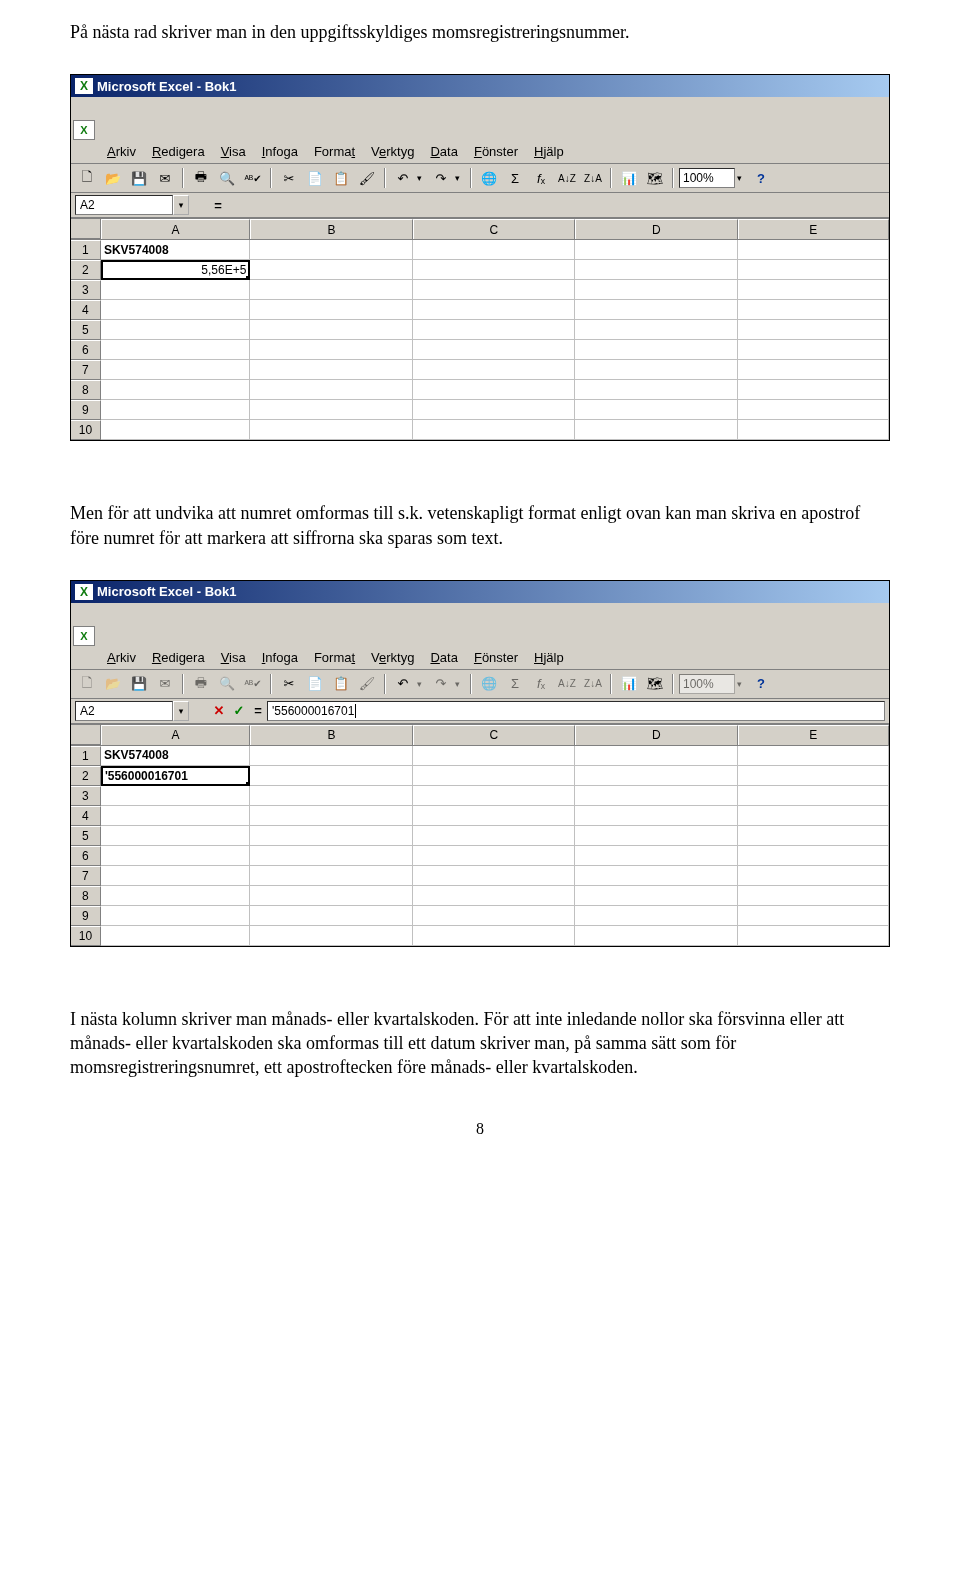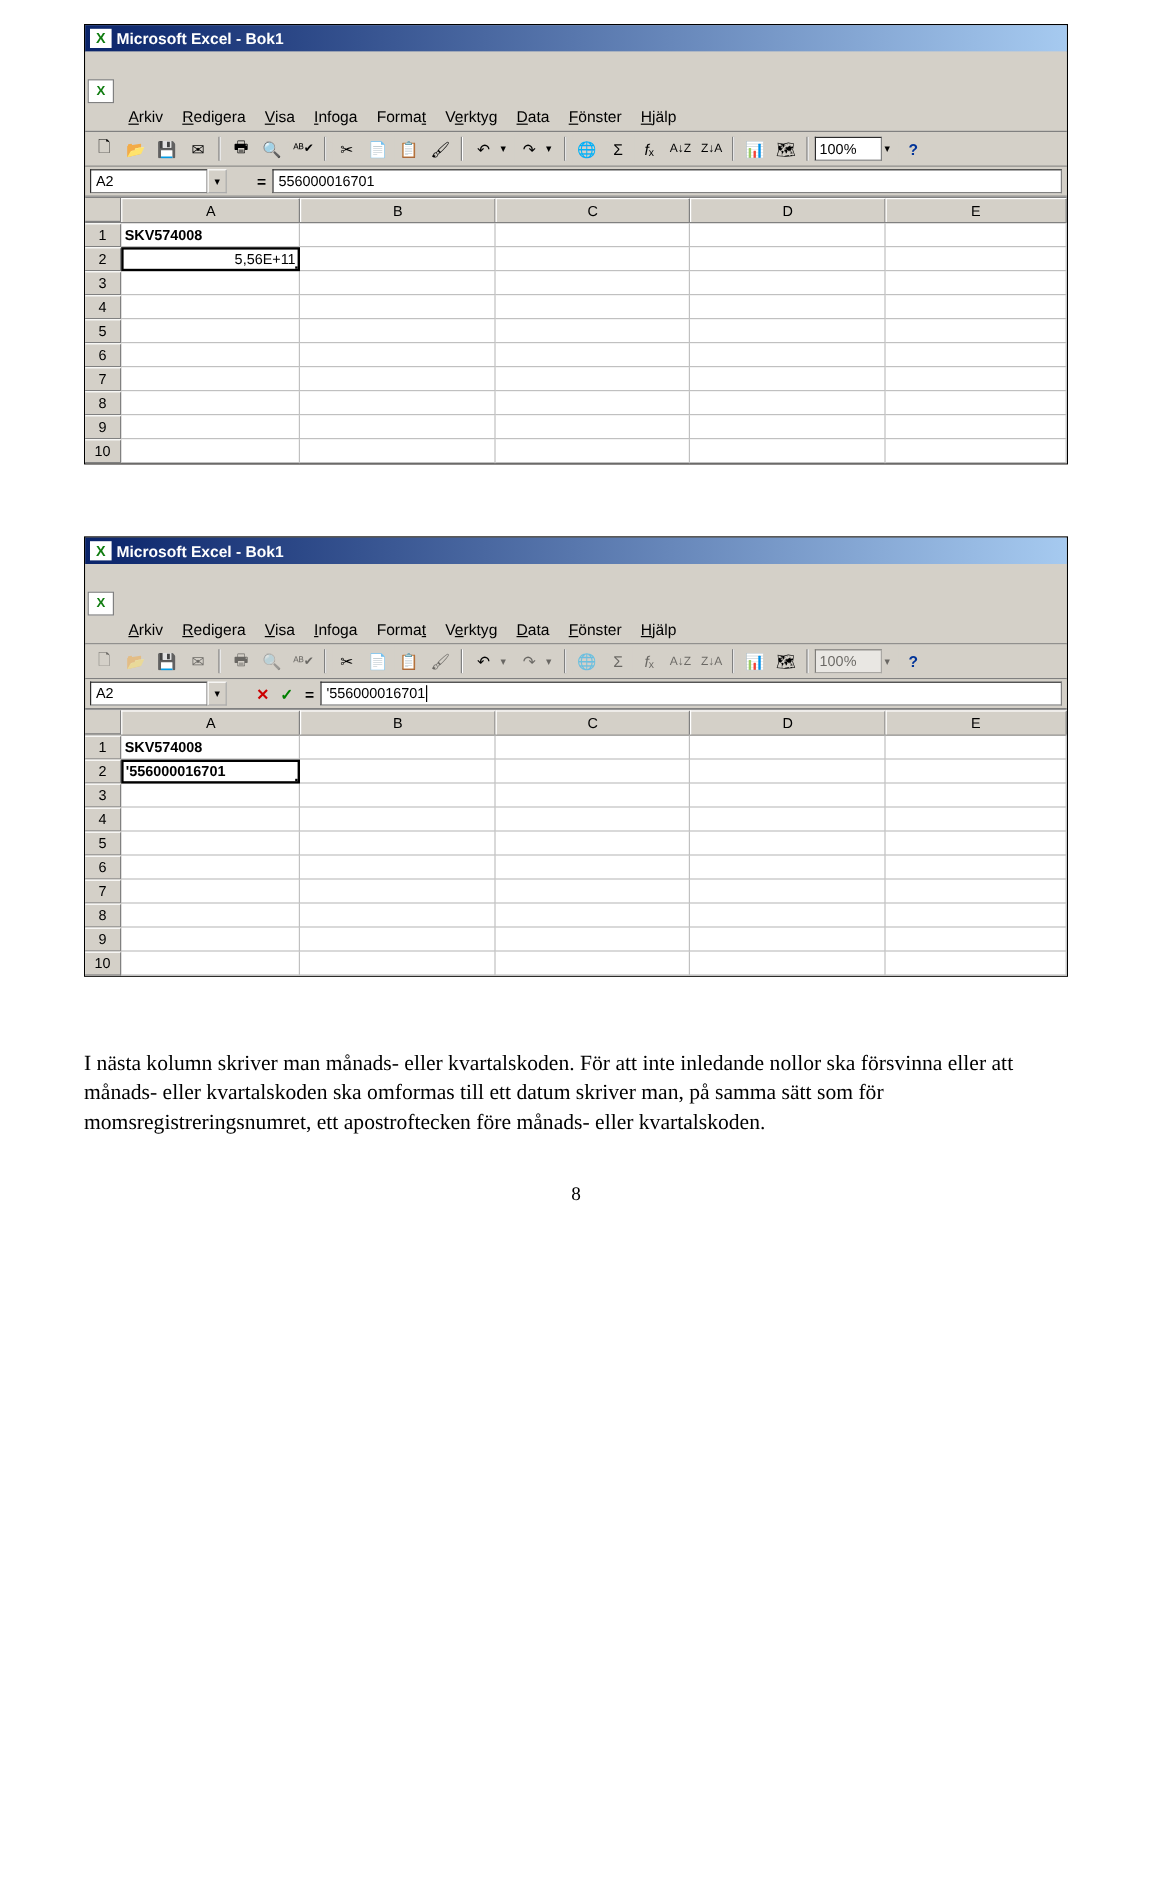--- a/index.html
+++ b/index.html
@@ -247,20 +247,21 @@
     margin-top: 40px;
     font-size: 16px;
   }
   .tdrop { width:10px; font-size:9px; display:flex; align-items:center; }
 </style>
 </head>
 <body>
 
 <div class="page">
 
+  <p class="paragraph">På nästa rad skriver man in den uppgiftsskyldiges momsregistreringsnummer.</p>
 
   <div class="excel-window">
     <div class="titlebar">
       <span class="xicon">X</span>
       <span>Microsoft Excel - Bok1</span>
     </div>
     <div class="menubar">
       <span class="appicon">X</span>
       <span class="menu-item"><span class="ul">A</span><span>rkiv</span></span>
       <span class="menu-item"><span class="ul">R</span>edigera</span>
@@ -303,42 +304,41 @@
       <span class="tsep"></span>
       <span class="zoom-box">100%</span>
       <span class="tdrop">▾</span>
       <span class="tbtn" style="color:#003399;font-weight:bold;">?</span>
     </div>
     <div class="formula-row">
       <span class="namebox">A2</span>
       <span class="namebox-drop">▾</span>
       <span class="fx-gap"></span>
       <span class="eq-label">=</span>
-      <span class="formula-input">556000016701</span>
     </div>
     <div class="sheet">
       <div class="col-headers">
         <div class="corner"></div>
         <div class="col-h" style="width:150px">A</div>
         <div class="col-h" style="width:163px">B</div>
         <div class="col-h" style="width:163px">C</div>
         <div class="col-h" style="width:163px">D</div>
         <div class="col-h" style="width:152px">E</div>
       </div>
       <div class="grid-row">
         <div class="row-h">1</div>
         <div class="cell bold" style="width:150px">SKV574008</div>
         <div class="cell" style="width:163px"></div>
         <div class="cell" style="width:163px"></div>
         <div class="cell" style="width:163px"></div>
         <div class="cell" style="width:152px"></div>
       </div>
       <div class="grid-row">
         <div class="row-h">2</div>
-        <div class="cell right selected" style="width:150px">5,56E+11</div>
+        <div class="cell right selected" style="width:150px">5,56E+5</div>
         <div class="cell" style="width:163px"></div>
         <div class="cell" style="width:163px"></div>
         <div class="cell" style="width:163px"></div>
         <div class="cell" style="width:152px"></div>
       </div>
       <div class="grid-row">
           <div class="row-h">3</div>
           <div class="cell" style="width:150px"></div>
           <div class="cell" style="width:163px"></div>
           <div class="cell" style="width:163px"></div>
@@ -397,20 +397,21 @@
           <div class="row-h">10</div>
           <div class="cell" style="width:150px"></div>
           <div class="cell" style="width:163px"></div>
           <div class="cell" style="width:163px"></div>
           <div class="cell" style="width:163px"></div>
           <div class="cell" style="width:152px"></div>
         </div>
     </div>
   </div>
 
+  <p class="paragraph">Men för att undvika att numret omformas till s.k. vetenskapligt format enligt ovan kan man skriva en apostrof före numret för att markera att siffrorna ska sparas som text.</p>
 
   <div class="excel-window">
     <div class="titlebar">
       <span class="xicon">X</span>
       <span>Microsoft Excel - Bok1</span>
     </div>
     <div class="menubar">
       <span class="appicon">X</span>
       <span class="menu-item"><span class="ul">A</span>rkiv</span>
       <span class="menu-item"><span class="ul">R</span>edigera</span>

